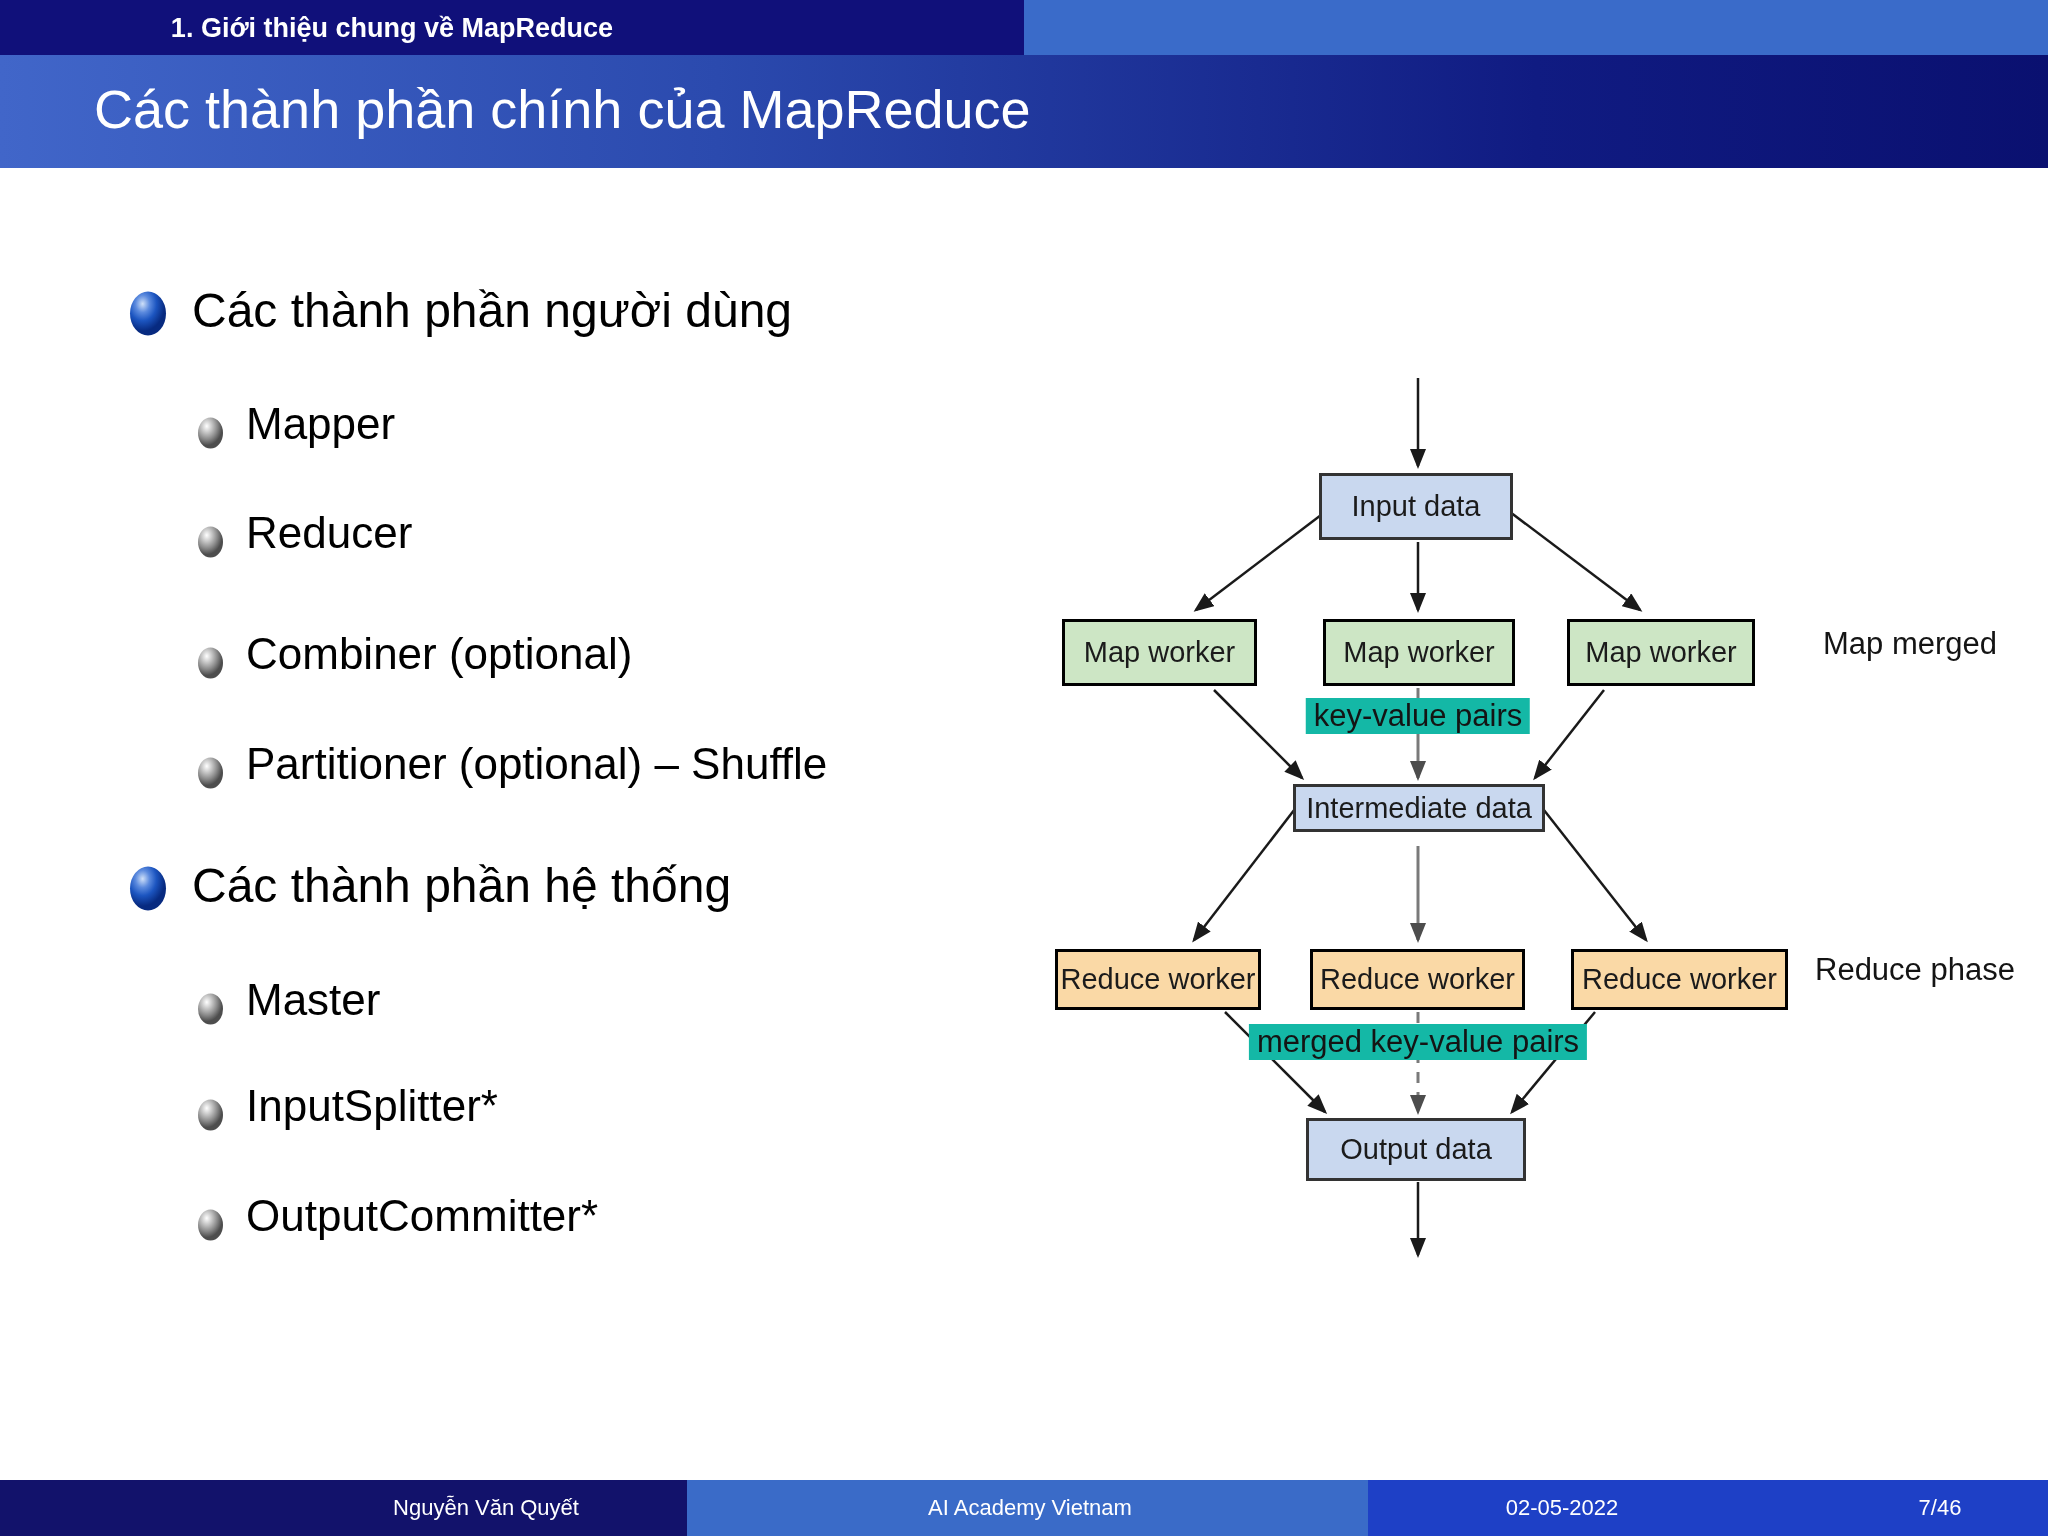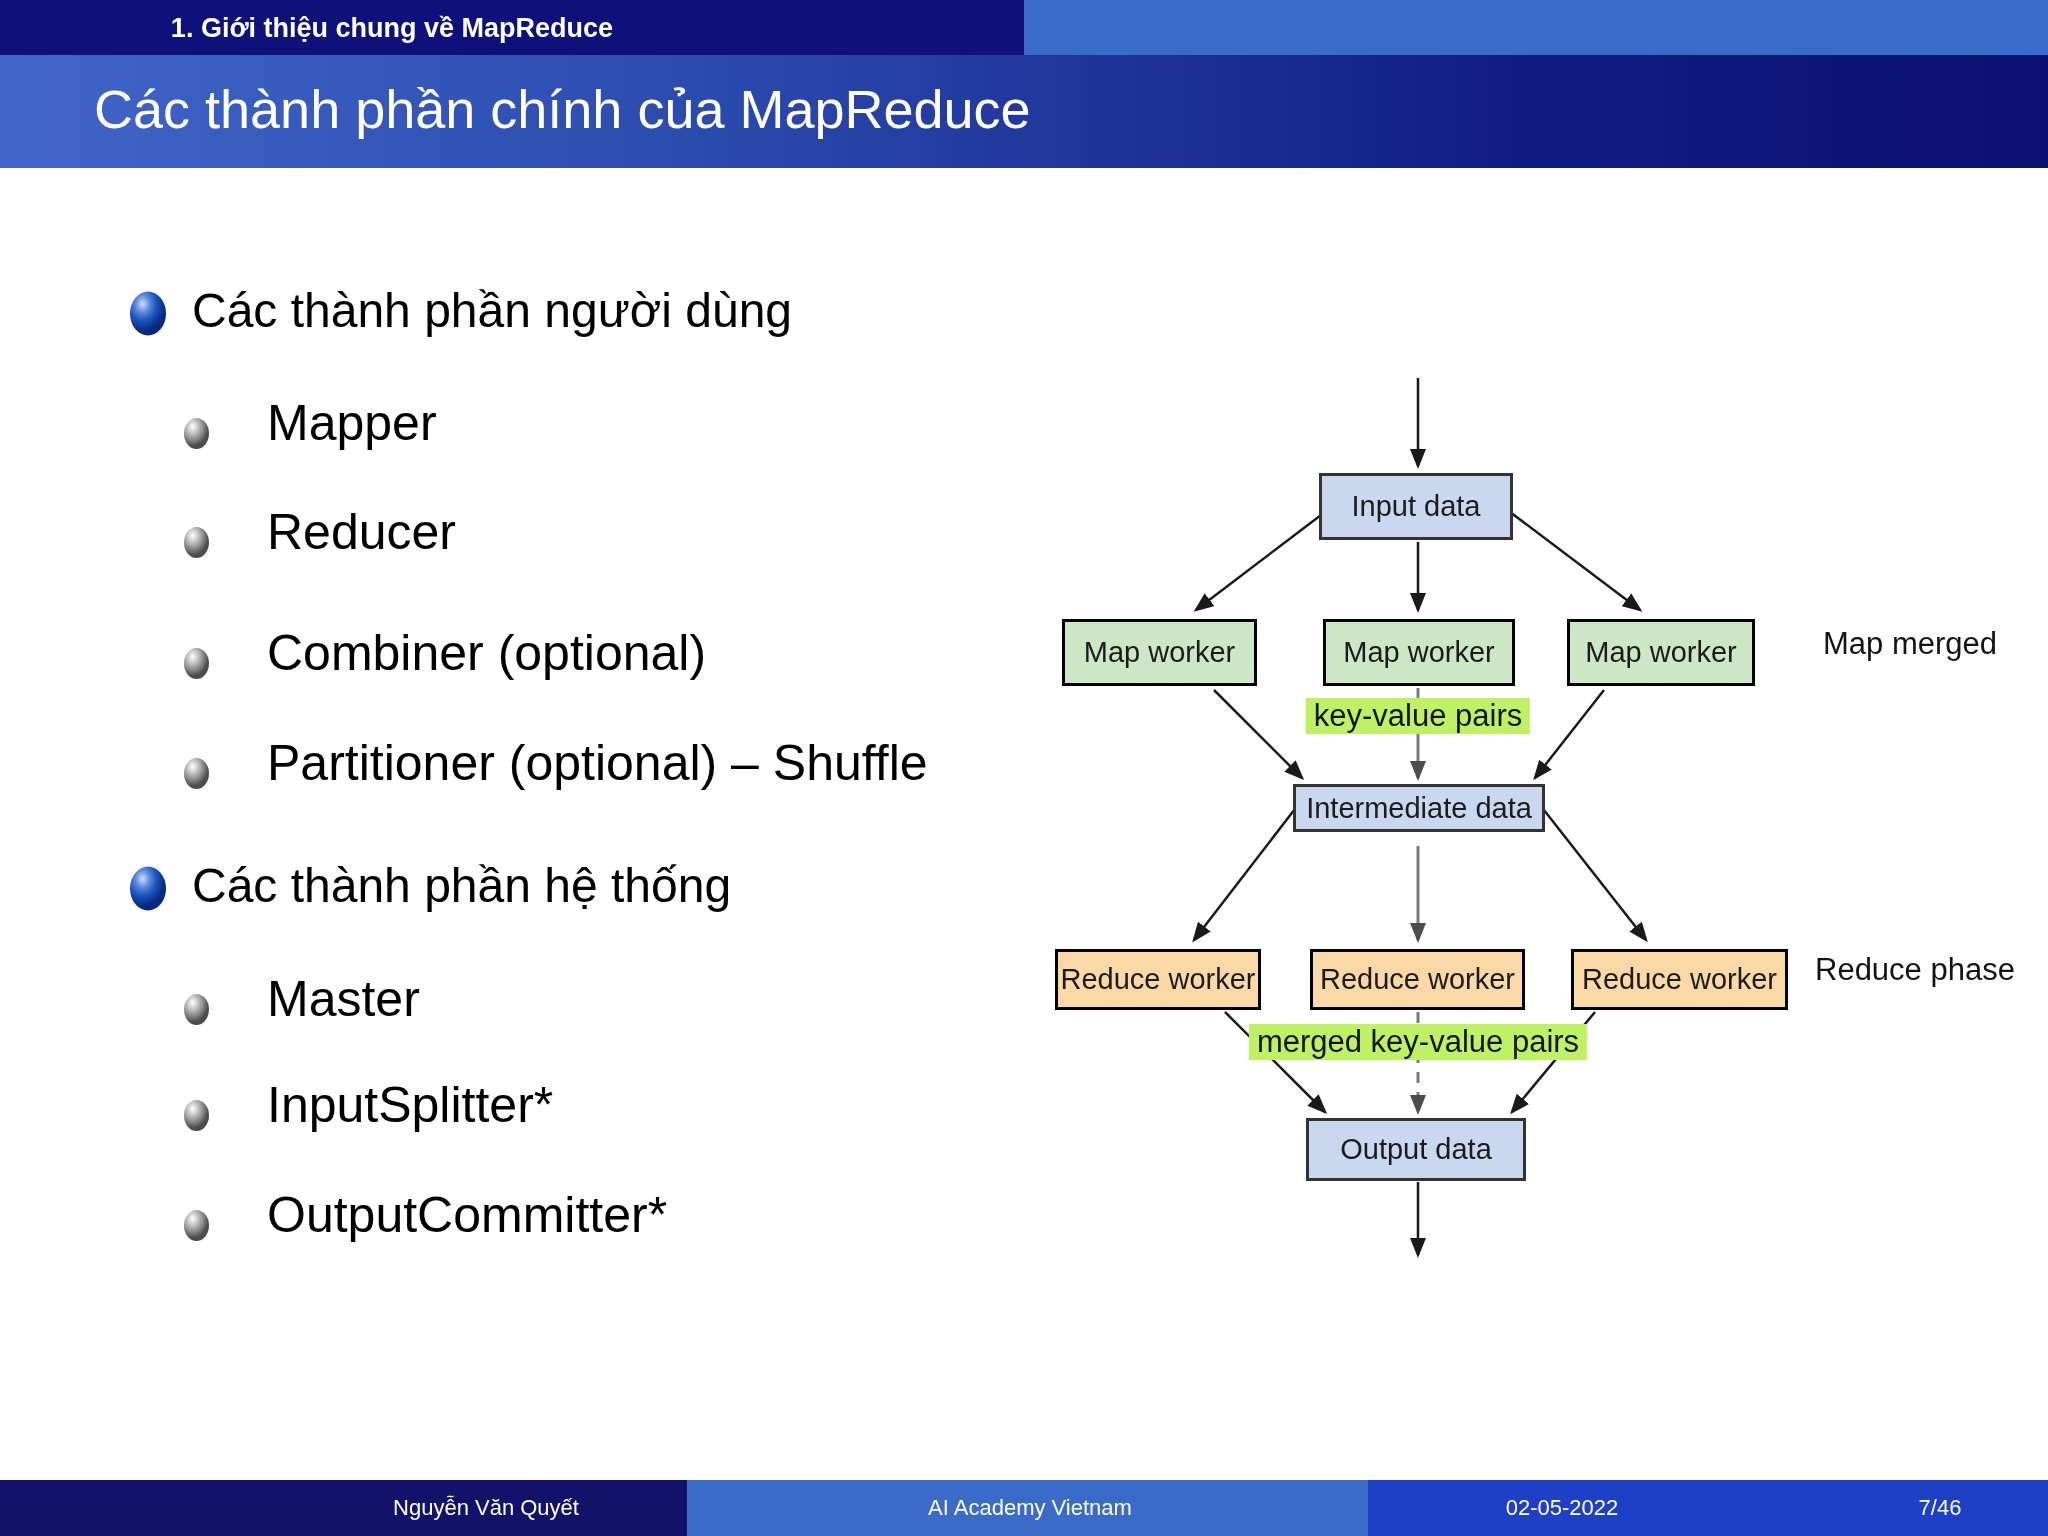--- a/index.html
+++ b/index.html
@@ -19,21 +19,21 @@
     position:absolute;left:0;top:55px;width:2048px;height:113px;
     background:linear-gradient(to right,#4166c9 0%,#2b4aae 35%,#101b82 75%,#0a1070 100%);
     display:flex;align-items:center;
   }
   .titlebar h1{margin:0 0 6px 94px;color:#fff;font-size:54px;font-weight:normal;white-space:nowrap;}
 
   
   .row{position:absolute;display:flex;align-items:center;transform:translateY(-50%);
        white-space:nowrap;color:#000;}
   .row.main{left:130px;font-size:48px;}
-  .row.sub{left:184px;font-size:50px;gap:35px;}
+  .row.sub{left:198px;font-size:44px;}
   .sphere-blue{
     flex:0 0 auto;width:36px;height:44px;margin:6px 26px 0 0;border-radius:50%;
     background:radial-gradient(ellipse 62% 62% at 35% 28%,#cfe0f8 0%,#5b8ade 32%,#1c55c0 62%,#072a80 100%);
   }
   .sphere-gray{
     flex:0 0 auto;width:25px;height:31px;margin:20px 23px 0 0;border-radius:50%;
     background:radial-gradient(ellipse 62% 62% at 35% 28%,#ffffff 0%,#c4c4c4 35%,#8a8a8a 68%,#4d4d4d 100%);
   }
 
   
@@ -43,21 +43,21 @@
   .l-g{stroke:#7a7a7a;stroke-width:3px;}
   .l-d{stroke:#7a7a7a;stroke-width:3px;stroke-dasharray:11 9;}
   .node{
     position:absolute;display:flex;align-items:center;justify-content:center;
     font-size:29px;color:#1b1b1b;border:3px solid #000000;box-sizing:border-box;white-space:nowrap;
   }
   .node.data{background:#c9d8ef;border-color:#333;}
   .node.map{background:#cde6c5;}
   .node.reduce{background:#fad9a6;}
   .dlabel{position:absolute;font-size:31px;color:#141414;white-space:nowrap;}
-  .dlabel.center{transform:translateX(-50%);background:#bef264;padding:0 8px;}
+  .dlabel.center{transform:translateX(-50%);background:#14b8a6;padding:0 8px;}
 
   
   .footer-seg{position:absolute;top:1480px;height:56px;}
   .f-left{left:0;width:687px;background:#12126b;}
   .f-mid{left:687px;width:681px;background:#3a6bc8;}
   .f-right{left:1368px;width:680px;background:#1e40c6;}
   .ftext{
     position:absolute;top:1508px;transform:translate(-50%,-50%);
     color:#fff;font-size:22px;white-space:nowrap;
   }

